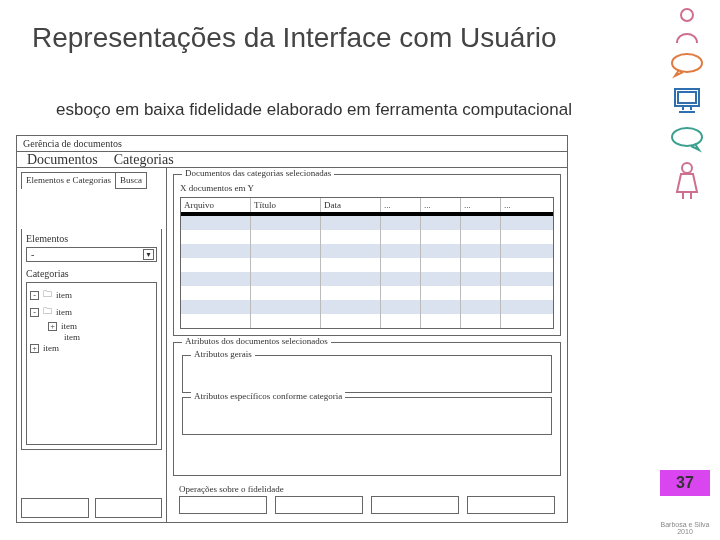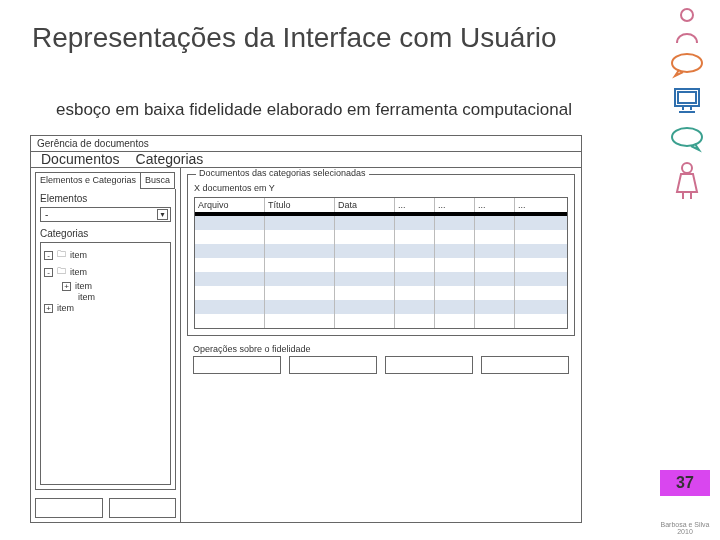--- a/index.html
+++ b/index.html
@@ -18,27 +18,27 @@
   .pink{stroke:#cd6f8e;fill:none;stroke-width:2;}
   .orange{stroke:#e07a3f;fill:none;stroke-width:2;}
   .blue{stroke:#2f6fae;fill:none;stroke-width:2;}
   .teal{stroke:#3ba08f;fill:none;stroke-width:2;}
 
   
   .badge{position:absolute;right:10px;bottom:44px;width:50px;height:26px;background:#d946ef;color:#333;font-weight:700;font-size:16px;display:flex;align-items:center;justify-content:center;}
   .credit{position:absolute;right:10px;bottom:4px;width:50px;font-size:7px;color:#888;text-align:center;line-height:1.1;}
 
   
-  .mockup{position:absolute;left:30px;top:135px;width:552px;height:388px;border:1px solid #666;background:#fff;font-family:Liberation Sans, sans-serif;font-size:10px;color:#333;}
+  .mockup{position:absolute;left:16px;top:135px;width:552px;height:388px;border:1px solid #666;background:#fff;font-family:Liberation Serif, serif;font-size:10px;color:#333;}
   .mockup .titlebar{height:16px;border-bottom:1px solid #666;padding-left:6px;font-size:10px;line-height:15px;}
   .mockup .menubar{height:16px;border-bottom:1px solid #666;display:flex;gap:16px;padding-left:10px;font-size:14px;line-height:15px;}
   .mockup .body{display:flex;height:calc(100% - 32px);}
 
   
-  .lpane{width:150px;border-right:1px solid #666;display:flex;flex-direction:column;}
+  .lpane{width:150px;border-right:1px solid #666;display:flex;flex-direction:column;gap:40px;}
   .tabs{display:flex;height:17px;margin:4px 4px 0 4px;}
   .tab{border:1px solid #666;padding:1px 4px;font-size:9px;line-height:13px;}
   .tab.active{background:#fff;border-bottom:none;}
   .tab.inactive{border-left:none;}
   .tabbox{flex:1;border:1px solid #666;margin:0 4px 4px 4px;padding:4px;display:flex;flex-direction:column;border-top:none;}
   .section-label{font-size:10px;margin-bottom:3px;}
   .combo{border:1px solid #666;height:15px;display:flex;align-items:center;justify-content:space-between;padding:0 2px 0 4px;margin-bottom:6px;font-size:10px;}
   .combo .arrow{border:1px solid #666;width:11px;height:11px;display:flex;align-items:center;justify-content:center;font-size:8px;}
   .treebox{border:1px solid #666;flex:1;padding:3px;font-size:9px;}
   .treebox .node{display:flex;align-items:center;gap:4px;margin:1px 0;}
@@ -236,20 +236,29 @@
                 <div class="cell c2"></div>
                 <div class="cell c3"></div>
                 <div class="cell cden"></div>
                 <div class="cell cden"></div>
                 <div class="cell cden"></div>
                 <div class="cell cden"></div>
               </div>
           </div>
         </div>
 
+        <div class="group" style="flex:1;">
+          <div class="legend">Atributos dos documentos selecionados</div>
+          <div class="subgroup">
+            <div class="sublegend">Atributos gerais</div>
+          </div>
+          <div class="subgroup">
+            <div class="sublegend">Atributos específicos conforme categoria</div>
+          </div>
+        </div>
 
         <div>
           <div class="oplabel">Operações sobre o fidelidade</div>
           <div class="opbtns">
             <div class="btn"></div>
             <div class="btn"></div>
             <div class="btn"></div>
             <div class="btn"></div>
           </div>
         </div>

